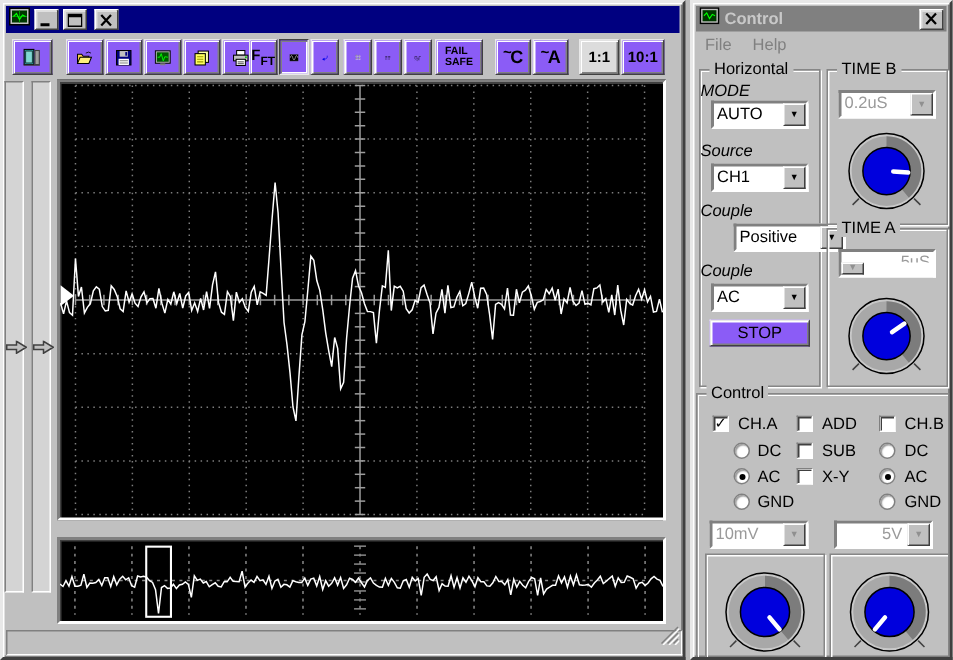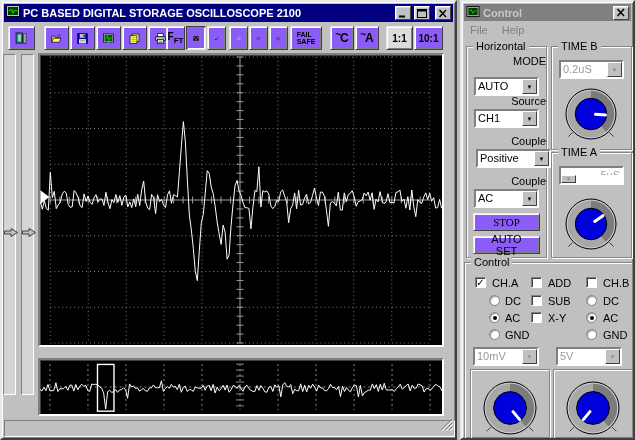--- a/index.html
+++ b/index.html
@@ -31,21 +31,21 @@
     border-color:#808080 #fff #fff #808080;}
   .sthumb{position:absolute;left:0px;width:14px;height:9px;}
   .statusbar{position:absolute;border:1px solid;border-color:#808080 #fff #fff #808080;}
   .grip{position:absolute;right:1px;bottom:1px;}
   .menubar{position:absolute;font-size:11px;color:#808080;display:flex;gap:14px;}
   .menuitem{cursor:default;}
   .grp{position:absolute;border:1px solid #868686;
     box-shadow:inset 1px 1px 0 #fff,1px 1px 0 #fff;}
   .grp-title{position:absolute;top:-7px;left:6px;background:#c0c0c0;
     font-size:11px;padding:0 3px;color:#000;white-space:nowrap;}
-  .clabel{position:absolute;width:100%;text-align:right;font-size:11px;color:#000;}
+  .clabel{position:absolute;width:100%;text-align:left;font-size:11px;color:#000;font-style:italic;}
   .combo{position:absolute;height:19px;background:#fff;border:2px solid;
     border-color:#808080 #fff #fff #808080;display:flex;}
   .cval{flex:1;font-size:11px;padding:1px 2px;color:#000;overflow:hidden;white-space:nowrap;}
   .combo.dis .cval{color:#9a9a9a;}
   .cbtn{width:15px;background:#c0c0c0;border:1px solid;
     border-color:#fff #404040 #404040 #fff;font-size:6px;display:flex;
     align-items:center;justify-content:center;color:#000;}
   .combo.dis .cbtn{color:#909090;}
   .pbtn{position:absolute;font-size:11px;color:#000;display:flex;
     align-items:center;justify-content:center;}
@@ -71,21 +71,20 @@
   <div class="titlebar active">
     <span>
       <svg width="14" height="14" viewBox="0 0 14 14">
           <rect x="0.5" y="1.5" width="13" height="11" fill="#c0c0c0" stroke="#000"></rect>
           <rect x="2" y="3" width="10" height="8" fill="#003800"></rect>
           <line x1="2" y1="7" x2="12" y2="7" stroke="#00a000" stroke-width="0.6"></line>
           <line x1="7" y1="3" x2="7" y2="11" stroke="#00a000" stroke-width="0.6"></line>
           <path d="M3,7 l2,-2 2,4 2,-3 2,1" stroke="#00ff00" fill="none" stroke-width="0.8"></path>
         </svg>
     </span>
-    <span class="ttext">PC BASED DIGITAL STORAGE OSCILLOSCOPE 2100</span>
     <button class="wbtn">
       <svg width="10" height="9" viewBox="0 0 10 9">
           <rect x="1" y="6.5" width="6" height="2" fill="#000"></rect>
         </svg>
     </button>
     <button class="wbtn">
       <svg width="10" height="9" viewBox="0 0 10 9">
           <rect x="0.5" y="0.5" width="9" height="8" fill="none" stroke="#000"></rect>
           <line x1="0.5" y1="1.5" x2="9.5" y2="1.5" stroke="#000" stroke-width="2"></line>
         </svg>
@@ -386,44 +385,41 @@
   </div>
 
   <div class="menubar" style="left:8px;top:22px;">
     <span class="menuitem">File</span>
     <span class="menuitem">Help</span>
   </div>
 
   <div class="grp" style="left:4px;top:44px;width:81px;height:212px;">
     <span class="grp-title">Horizontal</span>
     <span class="clabel" style="top:8px;">MODE</span>
-    <div class="combo" style="left:7px;top:30px;width:65px;">
+    <div class="combo" style="left:7px;top:20px;width:65px;">
       <span class="cval">AUTO</span>
       <span class="cbtn">▼</span>
     </div>
     <span class="clabel" style="top:48px;">Source</span>
     <div class="combo" style="left:7px;top:62px;width:65px;">
       <span class="cval">CH1</span>
       <span class="cbtn">▼</span>
     </div>
     <span class="clabel" style="top:88px;">Couple</span>
-    <div class="combo" style="left:9px;top:102px;width:75px;">
+    <div class="combo" style="left:22px;top:102px;width:75px;">
       <span class="cval">Positive</span>
       <span class="cbtn">▼</span>
     </div>
     <span class="clabel" style="top:128px;">Couple</span>
     <div class="combo" style="left:7px;top:142px;width:65px;">
       <span class="cval">AC</span>
       <span class="cbtn">▼</span>
     </div>
-    <button class="pbtn btn3d" style="left:6px;top:166px;width:67px;height:18px;font-family:Liberation Serif, serif;">
+    <button class="pbtn btn3d" style="left:6px;top:166px;width:67px;height:18px;">
       <span>STOP</span>
-    </button>
-    <button class="pbtn btn3d" style="left:6px;top:189px;width:67px;height:18px;">
-      <span>AUTO SET</span>
     </button>
   </div>
 
   <div class="grp" style="left:89px;top:44px;width:81px;height:104px;">
     <span class="grp-title">TIME B</span>
     <div class="combo dis" style="left:7px;top:13px;width:65px;justify-content:space-between;">
       <span class="cval">0.2uS</span>
       <span class="cbtn">▼</span>
     </div>
     <div class="knob" style="left:8px;top:36px;"><svg width="62" height="62" viewBox="0 0 62 62">
@@ -480,21 +476,21 @@
 
     <span class="radio" style="left:24px;top:66px;"></span>
     <span class="slbl" style="left:40px;top:66px;">GND</span>
     <span class="radio" style="left:121px;top:66px;"></span>
     <span class="slbl" style="left:138px;top:66px;">GND</span>
 
     <div class="combo dis" style="left:8px;top:84px;width:66px;">
       <span class="cval">10mV</span>
       <span class="cbtn">▼</span>
     </div>
-    <div class="combo dis" style="left:91px;top:84px;width:66px;">
+    <div class="combo dis" style="left:91px;top:84px;width:66px;padding-left:28px;">
       <span class="cval">5V</span>
       <span class="cbtn">▼</span>
     </div>
 
     <div class="kpanel" style="left:5px;top:106px;width:80px;height:92px;">
       <div class="knob" style="left:7px;top:6px;"><svg width="64" height="64" viewBox="0 0 64 64">
             <line x1="12.9" y1="51.1" x2="8.7" y2="55.3" stroke="#404040"></line>
             <line x1="51.1" y1="51.1" x2="55.3" y2="55.3" stroke="#404040"></line>
             <circle cx="32" cy="32" r="26" fill="#c8c8c8" stroke="#000"></circle>
             <circle cx="32" cy="32" r="20.28" fill="none" stroke="#a8a8a8" stroke-width="7.8"></circle>

